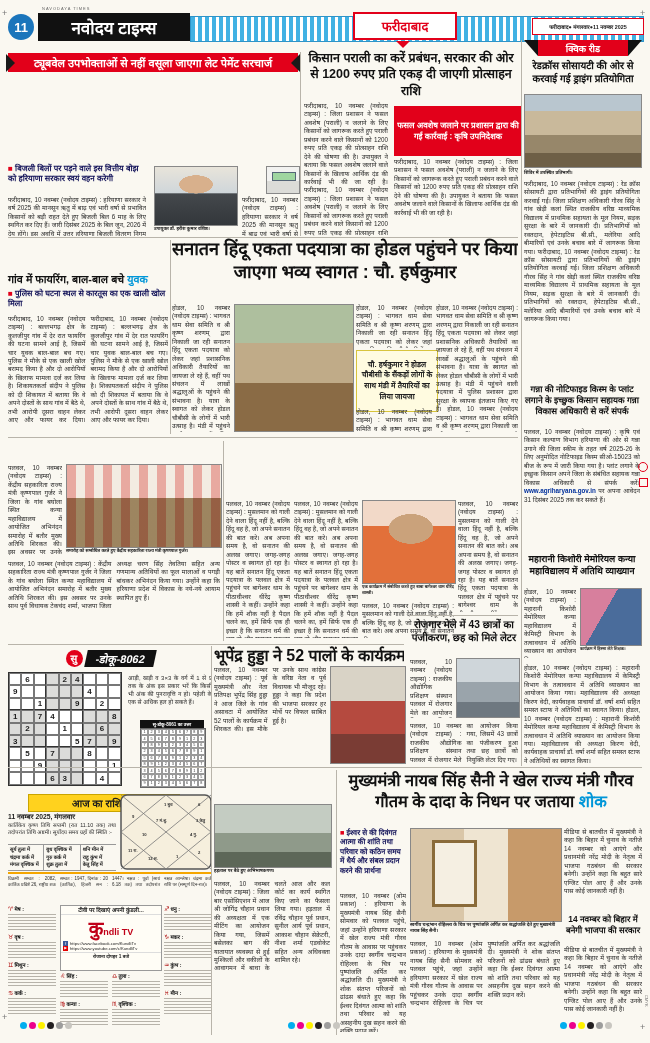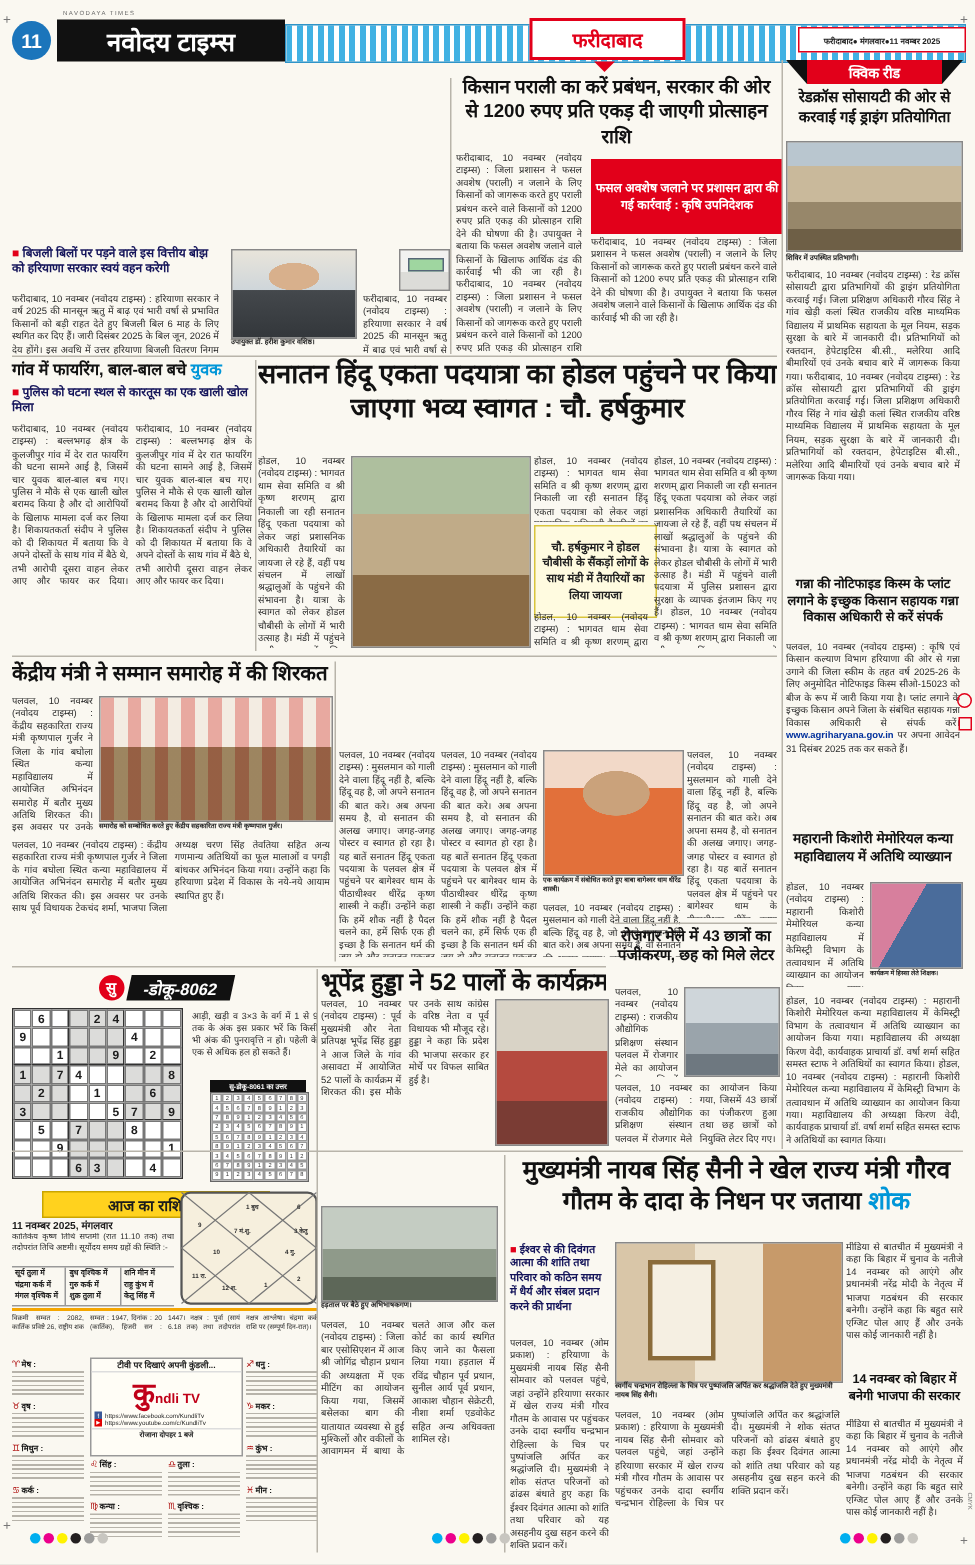--- a/index.html
+++ b/index.html
@@ -70,20 +70,23 @@
     <div class="abs stripes" style="left:182px;top:10px;width:452px;height:24px;"></div>
     <div class="abs" style="left:0;top:8px;width:26px;height:26px;border-radius:50%;background:#1b75bb;color:#fff;font-weight:bold;font-size:13px;display:flex;align-items:center;justify-content:center;">11</div>
     <div class="abs" style="left:34px;top:0;font-size:4px;color:#666;letter-spacing:1px;">NAVODAYA TIMES</div>
     <div class="abs" style="left:345px;top:6px;width:100px;height:24px;background:#fff;border:2.5px solid #e2001a;color:#e2001a;font-weight:bold;font-size:13px;display:flex;align-items:center;justify-content:center;">फरीदाबाद</div>
     <div class="abs" style="left:30px;top:7px;width:152px;height:28px;background:#111;color:#fff;font-weight:bold;font-size:17px;display:flex;align-items:center;justify-content:center;">नवोदय टाइम्स</div>
     <div class="abs" style="left:388px;top:35px;width:0;height:0;border:7px solid transparent;border-top-color:#e2001a;"></div>
     <div class="abs" style="left:524px;top:12px;width:110px;height:15px;background:#fff;border:1px solid #e2001a;font-size:5.4px;font-weight:bold;display:flex;align-items:center;justify-content:center;color:#222;">फरीदाबाद● मंगलवार●11 नवम्बर 2025</div>
   </div>
 
   <div class="abs" style="left:8px;top:50px;width:290px;height:186px;">
+    <div class="banner" style="height:19px;font-size:11px;margin-top:3px;">
+        <span>ट्यूबवेल उपभोक्ताओं से नहीं वसूला जाएगा लेट पेमेंट सरचार्ज</span>
+      </div>
     <div class="abs bullethead" style="left:0;top:114px;width:138px;font-size:8px;">बिजली बिलों पर पड़ने वाले इस वित्तीय बोझ को हरियाणा सरकार स्वयं वहन करेगी</div>
     <div class="abs body-txt" style="left:0;top:146px;width:138px;height:40px;">फरीदाबाद, 10 नवम्बर (नवोदय टाइम्स) : हरियाणा सरकार ने वर्ष 2025 की मानसून ऋतु में बाढ़ एवं भारी वर्षा से प्रभावित किसानों को बड़ी राहत देते हुए बिजली बिल 6 माह के लिए स्थगित कर दिए हैं। जारी दिसंबर 2025 के बिल जून, 2026 में देय होंगे। इस अवधि में उत्तर हरियाणा बिजली वितरण निगम और दक्षिण हरियाणा बिजली वितरण निगम द्वारा ट्यूबवेल उपभोक्ताओं से लेट पेमेंट सरचार्ज नहीं वसूला जाएगा।</div>
     <div class="photo ph-portrait" style="left:146px;top:116px;width:82px;height:58px;"></div>
     <div class="abs cap" style="left:146px;top:176px;width:82px;">उपायुक्त डॉ. हरीश कुमार वशिष्ठ।</div>
     <div class="photo ph-meter" style="left:258px;top:116px;width:32px;height:26px;"></div>
     <div class="abs body-txt" style="left:234px;top:146px;width:56px;height:40px;">फरीदाबाद, 10 नवम्बर (नवोदय टाइम्स) : हरियाणा सरकार ने वर्ष 2025 की मानसून ऋतु में बाढ़ एवं भारी वर्षा से प्रभावित किसानों को बड़ी राहत देते हुए बिजली बिल 6 माह के लिए स्थगित कर दिए हैं। जारी दिसंबर 2025 के बिल जून, 2026 में देय होंगे। इस अवधि में उत्तर हरियाणा बिजली वितरण निगम और दक्षिण हरियाणा बिजली वितरण निगम द्वारा ट्यूबवेल उपभोक्ताओं से लेट पेमेंट सरचार्ज नहीं वसूला जाएगा।</div>
   </div>
 
   <div class="abs" style="left:304px;top:50px;width:214px;height:186px;">
     <div class="hl center" style="font-size:12.5px;height:48px;overflow:hidden;">किसान पराली का करें प्रबंधन, सरकार की ओर से 1200 रुपए प्रति एकड़ दी जाएगी प्रोत्साहन राशि</div>
@@ -105,37 +108,36 @@
     <div class="hl center" style="position:absolute;left:0;top:344px;width:116px;font-size:8.6px;height:40px;overflow:hidden;">गन्ना की नोटिफाइड किस्म के प्लांट लगाने के इच्छुक किसान सहायक गन्ना विकास अधिकारी से करें संपर्क</div>
     <div class="abs body-txt" style="left:0;top:388px;width:116px;height:120px;"><span>पलवल, 10 नवम्बर (नवोदय टाइम्स) : कृषि एवं किसान कल्याण विभाग हरियाणा की ओर से गन्ना उगाने की जिला स्कीम के तहत वर्ष 2025-26 के लिए अनुमोदित नोटिफाइड किस्म सीओ-15023 को बीज के रूप में जारी किया गया है। प्लांट लगाने के इच्छुक किसान अपने जिला के संबंधित सहायक गन्ना विकास अधिकारी से संपर्क करें।</span> <span class="urll">www.agriharyana.gov.in</span> <span>पर अपना आवेदन 31 दिसंबर 2025 तक कर सकते हैं।</span></div>
     <div class="hl center" style="position:absolute;left:0;top:514px;width:116px;font-size:9.2px;height:30px;overflow:hidden;">महारानी किशोरी मेमोरियल कन्या महाविद्यालय में अतिथि व्याख्यान</div>
     <div class="abs body-txt" style="left:0;top:548px;width:52px;height:70px;">होडल, 10 नवम्बर (नवोदय टाइम्स) : महारानी किशोरी मेमोरियल कन्या महाविद्यालय में केमिस्ट्री विभाग के तत्वावधान में अतिथि व्याख्यान का आयोजन किया गया। महाविद्यालय की अध्यक्षा किरण वेदी, कार्यवाहक प्राचार्या डॉ. वर्षा शर्मा सहित समस्त स्टाफ ने अतिथियों का स्वागत किया।</div>
     <div class="photo ph-award" style="left:56px;top:548px;width:60px;height:56px;"></div>
     <div class="abs cap" style="left:56px;top:606px;width:60px;font-size:4.2px;">कार्यक्रम में हिस्सा लेते शिक्षक।</div>
     <div class="abs body-txt" style="left:0;top:624px;width:116px;height:100px;">होडल, 10 नवम्बर (नवोदय टाइम्स) : महारानी किशोरी मेमोरियल कन्या महाविद्यालय में केमिस्ट्री विभाग के तत्वावधान में अतिथि व्याख्यान का आयोजन किया गया। महाविद्यालय की अध्यक्षा किरण वेदी, कार्यवाहक प्राचार्या डॉ. वर्षा शर्मा सहित समस्त स्टाफ ने अतिथियों का स्वागत किया। होडल, 10 नवम्बर (नवोदय टाइम्स) : महारानी किशोरी मेमोरियल कन्या महाविद्यालय में केमिस्ट्री विभाग के तत्वावधान में अतिथि व्याख्यान का आयोजन किया गया। महाविद्यालय की अध्यक्षा किरण वेदी, कार्यवाहक प्राचार्या डॉ. वर्षा शर्मा सहित समस्त स्टाफ ने अतिथियों का स्वागत किया।</div>
   </div>
 
   <div class="abs" style="left:8px;top:240px;width:160px;height:194px;">
-    <div class="hl" style="font-size:10.8px;"><span>गांव में फायरिंग, बाल-बाल बचे </span><span class="accent">युवक</span></div>
+    <div class="hl" style="font-size:10.8px;margin-top:32px;"><span>गांव में फायरिंग, बाल-बाल बचे </span><span class="accent">युवक</span></div>
     <div class="bullethead" style="font-size:8px;margin-top:3px;">पुलिस को घटना स्थल से कारतूस का एक खाली खोल मिला</div>
     <div class="body-txt cols2" style="margin-top:5px;height:142px;">फरीदाबाद, 10 नवम्बर (नवोदय टाइम्स) : बल्लभगढ़ क्षेत्र के कुलजीपुर गांव में देर रात फायरिंग की घटना सामने आई है, जिसमें चार युवक बाल-बाल बच गए। पुलिस ने मौके से एक खाली खोल बरामद किया है और दो आरोपियों के खिलाफ मामला दर्ज कर लिया है। शिकायतकर्ता संदीप ने पुलिस को दी शिकायत में बताया कि वे अपने दोस्तों के साथ गांव में बैठे थे, तभी आरोपी दूसरा वाहन लेकर आए और फायर कर दिया। फरीदाबाद, 10 नवम्बर (नवोदय टाइम्स) : बल्लभगढ़ क्षेत्र के कुलजीपुर गांव में देर रात फायरिंग की घटना सामने आई है, जिसमें चार युवक बाल-बाल बच गए। पुलिस ने मौके से एक खाली खोल बरामद किया है और दो आरोपियों के खिलाफ मामला दर्ज कर लिया है। शिकायतकर्ता संदीप ने पुलिस को दी शिकायत में बताया कि वे अपने दोस्तों के साथ गांव में बैठे थे, तभी आरोपी दूसरा वाहन लेकर आए और फायर कर दिया।</div>
   </div>
 
   <div class="abs" style="left:172px;top:238px;width:346px;height:196px;">
     <div class="hl center" style="font-size:18px;height:60px;overflow:hidden;">सनातन हिंदू एकता पदयात्रा का होडल पहुंचने पर किया जाएगा भव्य स्वागत : चौ. हर्षकुमार</div>
     <div class="abs body-txt" style="left:0;top:66px;width:58px;height:128px;">होडल, 10 नवम्बर (नवोदय टाइम्स) : भागवत धाम सेवा समिति व श्री कृष्ण शरणम् द्वारा निकाली जा रही सनातन हिंदू एकता पदयात्रा को लेकर जहां प्रशासनिक अधिकारी तैयारियों का जायजा ले रहे हैं, वहीं पथ संचलन में लाखों श्रद्धालुओं के पहुंचने की संभावना है। यात्रा के स्वागत को लेकर होडल चौबीसी के लोगों में भारी उत्साह है। मंडी में पहुंचने वाली पदयात्रा में पुलिस प्रशासन द्वारा सुरक्षा के व्यापक इंतजाम किए गए हैं।</div>
     <div class="photo ph-pit" style="left:62px;top:66px;width:118px;height:126px;"></div>
     <div class="abs body-txt" style="left:184px;top:66px;width:76px;height:44px;">होडल, 10 नवम्बर (नवोदय टाइम्स) : भागवत धाम सेवा समिति व श्री कृष्ण शरणम् द्वारा निकाली जा रही सनातन हिंदू एकता पदयात्रा को लेकर जहां प्रशासनिक अधिकारी तैयारियों का जायजा ले रहे हैं, वहीं पथ संचलन में लाखों श्रद्धालुओं के पहुंचने की संभावना है। यात्रा के स्वागत को लेकर होडल चौबीसी के लोगों में भारी उत्साह है। मंडी में पहुंचने वाली पदयात्रा में पुलिस प्रशासन द्वारा सुरक्षा के व्यापक इंतजाम किए गए हैं।</div>
     <div class="abs yellowbox" style="left:184px;top:112px;width:76px;height:56px;font-size:7.6px;padding:2px;">चौ. हर्षकुमार ने होडल चौबीसी के सैंकड़ों लोगों के साथ मंडी में तैयारियों का लिया जायजा</div>
     <div class="abs body-txt" style="left:184px;top:170px;width:76px;height:24px;">होडल, 10 नवम्बर (नवोदय टाइम्स) : भागवत धाम सेवा समिति व श्री कृष्ण शरणम् द्वारा निकाली जा रही सनातन हिंदू एकता पदयात्रा को लेकर जहां प्रशासनिक अधिकारी तैयारियों का जायजा ले रहे हैं, वहीं पथ संचलन में लाखों श्रद्धालुओं के पहुंचने की संभावना है। यात्रा के स्वागत को लेकर होडल चौबीसी के लोगों में भारी उत्साह है। मंडी में पहुंचने वाली पदयात्रा में पुलिस प्रशासन द्वारा सुरक्षा के व्यापक इंतजाम किए गए हैं।</div>
     <div class="abs body-txt" style="left:264px;top:66px;width:82px;height:128px;">होडल, 10 नवम्बर (नवोदय टाइम्स) : भागवत धाम सेवा समिति व श्री कृष्ण शरणम् द्वारा निकाली जा रही सनातन हिंदू एकता पदयात्रा को लेकर जहां प्रशासनिक अधिकारी तैयारियों का जायजा ले रहे हैं, वहीं पथ संचलन में लाखों श्रद्धालुओं के पहुंचने की संभावना है। यात्रा के स्वागत को लेकर होडल चौबीसी के लोगों में भारी उत्साह है। मंडी में पहुंचने वाली पदयात्रा में पुलिस प्रशासन द्वारा सुरक्षा के व्यापक इंतजाम किए गए हैं। होडल, 10 नवम्बर (नवोदय टाइम्स) : भागवत धाम सेवा समिति व श्री कृष्ण शरणम् द्वारा निकाली जा रही सनातन हिंदू एकता पदयात्रा को लेकर जहां प्रशासनिक अधिकारी तैयारियों का जायजा ले रहे हैं, वहीं पथ संचलन में लाखों श्रद्धालुओं के पहुंचने की संभावना है। यात्रा के स्वागत को लेकर होडल चौबीसी के लोगों में भारी उत्साह है। मंडी में पहुंचने वाली पदयात्रा में पुलिस प्रशासन द्वारा सुरक्षा के व्यापक इंतजाम किए गए हैं।</div>
   </div>
 
   <div class="abs" style="left:8px;top:440px;width:212px;height:200px;">
-    <div class="hl" style="font-size:13.6px;white-space:nowrap;overflow:hidden;">केंद्रीय मंत्री ने सम्मान समारोह में की शिरकत</div>
     <div class="abs body-txt" style="left:0;top:24px;width:54px;height:92px;">पलवल, 10 नवम्बर (नवोदय टाइम्स) : केंद्रीय सहकारिता राज्य मंत्री कृष्णपाल गुर्जर ने जिला के गांव बघोला स्थित कन्या महाविद्यालय में आयोजित अभिनंदन समारोह में बतौर मुख्य अतिथि शिरकत की। इस अवसर पर उनके साथ पूर्व विधायक टेकचंद शर्मा, भाजपा जिला अध्यक्ष चरण सिंह तेवतिया सहित अन्य गणमान्य अतिथियों का फूल मालाओं व पगड़ी बांधकर अभिनंदन किया गया। उन्होंने कहा कि हरियाणा प्रदेश में विकास के नये-नये आयाम स्थापित हुए हैं।</div>
     <div class="photo ph-tent" style="left:58px;top:24px;width:154px;height:82px;"></div>
     <div class="abs cap" style="left:58px;top:108px;width:154px;font-size:4.5px;">समारोह को सम्बोधित करते हुए केंद्रीय सहकारिता राज्य मंत्री कृष्णपाल गुर्जर।</div>
     <div class="abs body-txt cols2" style="left:0;top:120px;width:212px;height:78px;">पलवल, 10 नवम्बर (नवोदय टाइम्स) : केंद्रीय सहकारिता राज्य मंत्री कृष्णपाल गुर्जर ने जिला के गांव बघोला स्थित कन्या महाविद्यालय में आयोजित अभिनंदन समारोह में बतौर मुख्य अतिथि शिरकत की। इस अवसर पर उनके साथ पूर्व विधायक टेकचंद शर्मा, भाजपा जिला अध्यक्ष चरण सिंह तेवतिया सहित अन्य गणमान्य अतिथियों का फूल मालाओं व पगड़ी बांधकर अभिनंदन किया गया। उन्होंने कहा कि हरियाणा प्रदेश में विकास के नये-नये आयाम स्थापित हुए हैं।</div>
   </div>
 
   <div class="abs" style="left:226px;top:440px;width:292px;height:200px;">
     <div class="abs body-txt" style="left:0;top:60px;width:64px;height:138px;">पलवल, 10 नवम्बर (नवोदय टाइम्स) : मुसलमान को गाली देने वाला हिंदू नहीं है, बल्कि हिंदू वह है, जो अपने सनातन की बात करे। अब अपना समय है, वो सनातन की अलख जगाए। जगह-जगह पोस्टर व स्वागत हो रहा है। यह बातें सनातन हिंदू एकता पदयात्रा के पलवल क्षेत्र में पहुंचने पर बागेश्वर धाम के पीठाधीश्वर धीरेंद्र कृष्ण शास्त्री ने कहीं। उन्होंने कहा कि हमें शौक नहीं है पैदल चलने का, हमें सिर्फ एक ही इच्छा है कि सनातन धर्म की जय हो और सनातन एकजुट हो। उन्होंने कहा हिंदुओं को एकजुट होना पड़ेगा।</div>
     <div class="abs body-txt" style="left:68px;top:60px;width:64px;height:138px;">पलवल, 10 नवम्बर (नवोदय टाइम्स) : मुसलमान को गाली देने वाला हिंदू नहीं है, बल्कि हिंदू वह है, जो अपने सनातन की बात करे। अब अपना समय है, वो सनातन की अलख जगाए। जगह-जगह पोस्टर व स्वागत हो रहा है। यह बातें सनातन हिंदू एकता पदयात्रा के पलवल क्षेत्र में पहुंचने पर बागेश्वर धाम के पीठाधीश्वर धीरेंद्र कृष्ण शास्त्री ने कहीं। उन्होंने कहा कि हमें शौक नहीं है पैदल चलने का, हमें सिर्फ एक ही इच्छा है कि सनातन धर्म की जय हो और सनातन एकजुट हो। उन्होंने कहा हिंदुओं को एकजुट होना पड़ेगा। पलवल, 10 नवम्बर (नवोदय टाइम्स) : मुसलमान को गाली देने वाला हिंदू नहीं है, बल्कि हिंदू वह है, जो अपने सनातन की बात करे। अब अपना समय है, वो सनातन की अलख जगाए। जगह-जगह पोस्टर व स्वागत हो रहा है। यह बातें सनातन हिंदू एकता पदयात्रा के पलवल क्षेत्र में पहुंचने पर बागेश्वर धाम के पीठाधीश्वर धीरेंद्र कृष्ण शास्त्री ने कहीं। उन्होंने कहा कि हमें शौक नहीं है पैदल चलने का, हमें सिर्फ एक ही इच्छा है कि सनातन धर्म की जय हो और सनातन एकजुट हो। उन्होंने कहा हिंदुओं को एकजुट होना पड़ेगा।</div>
     <div class="photo ph-saint" style="left:136px;top:60px;width:92px;height:82px;"></div>

